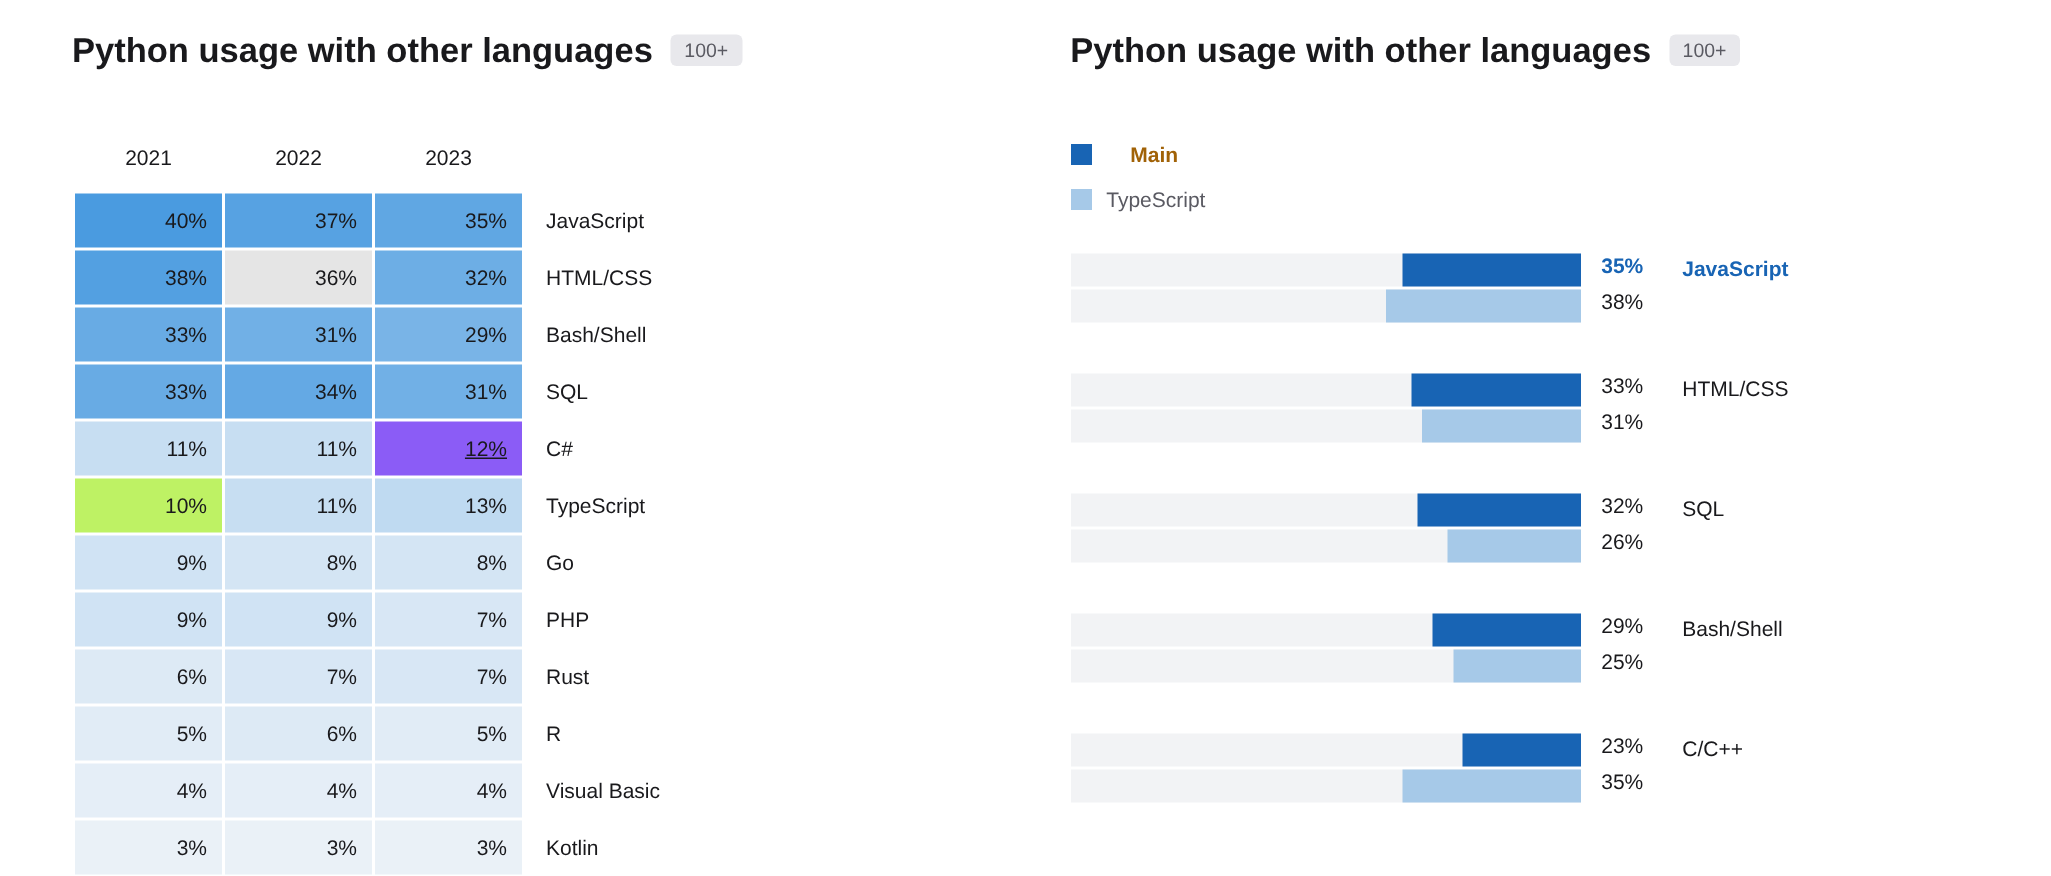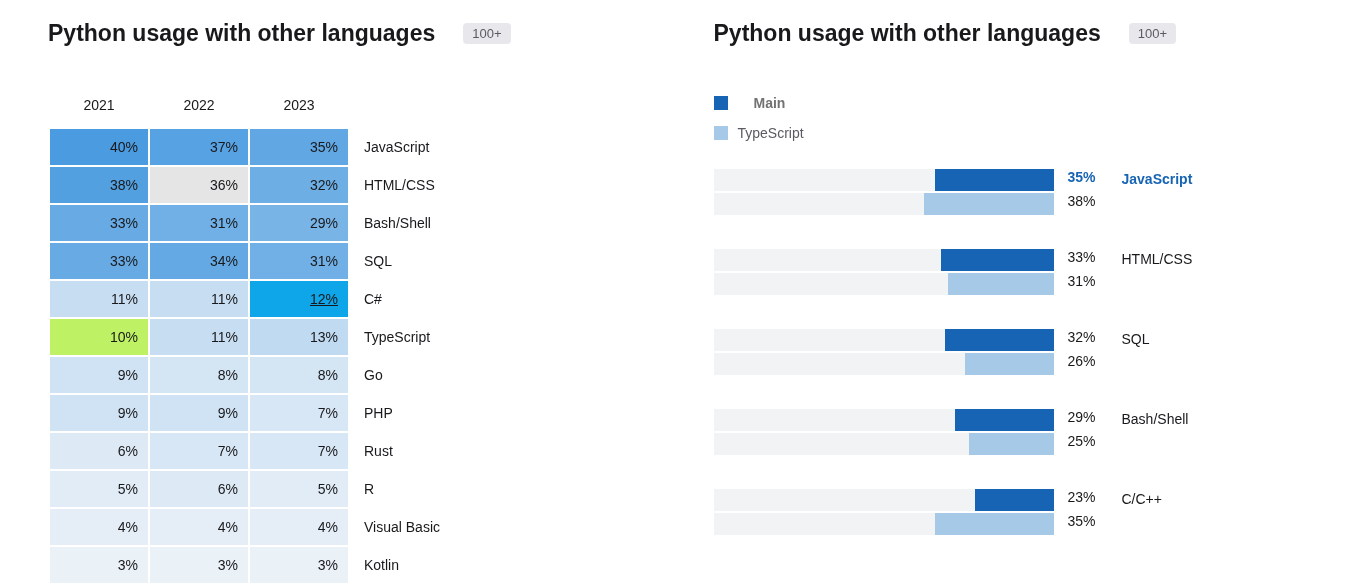--- a/index.html
+++ b/index.html
@@ -13,21 +13,21 @@
     .container {
       display: flex;
       gap: 60px;
     }
     .panel {
       flex: 1;
     }
     .title-row {
       display: flex;
       align-items: center;
-      gap: 28px;
+      gap: 12px;
       margin-bottom: 48px;
     }
     .title {
       font-size: 23px;
       font-weight: 600;
       color: #19191c;
     }
     .badge {
       background: #e8e8ec;
       color: #5a5a62;
@@ -87,21 +87,21 @@
       gap: 10px;
       margin-bottom: 14px;
       font-size: 14px;
     }
     .legend-swatch {
       width: 14px;
       height: 14px;
     }
     .legend-main .legend-swatch { background: #1864b4; }
     .legend-secondary .legend-swatch { background: #a6c9e8; }
-    .legend-main .legend-label { color: #737373; font-weight: 700; padding-left: 16px; }
+    .legend-main .legend-label { color: #a16207; font-weight: 700; padding-left: 16px; }
     .legend-secondary .legend-label { color: #5a5a62; }
 
     .bars-region {
       display: flex;
       flex-direction: column;
       gap: 32px;
     }
     .bar-group {
       display: flex;
       align-items: flex-start;
@@ -193,21 +193,21 @@
         </div>
         <div class="hm-row">
           <div class="hm-cell" style="background: rgb(104, 171, 228);">33%</div>
           <div class="hm-cell" style="background: rgb(100, 169, 228);">34%</div>
           <div class="hm-cell" style="background: rgb(113, 176, 230);">31%</div>
           <div class="hm-label">SQL</div>
         </div>
         <div class="hm-row">
           <div class="hm-cell" style="background: rgb(199, 222, 242);">11%</div>
           <div class="hm-cell" style="background: rgb(199, 222, 242);">11%</div>
-          <div class="hm-cell" style="background: #0ea5e9; text-decoration: underline;">12%</div>
+          <div class="hm-cell" style="background: #8b5cf6; text-decoration: underline;">12%</div>
           <div class="hm-label">C#</div>
         </div>
         <div class="hm-row">
           <div class="hm-cell" style="background: #bef264;">10%</div>
           <div class="hm-cell" style="background: rgb(199, 222, 242);">11%</div>
           <div class="hm-cell" style="background: rgb(191, 218, 241);">13%</div>
           <div class="hm-label">TypeScript</div>
         </div>
         <div class="hm-row">
           <div class="hm-cell" style="background: rgb(208, 227, 244);">9%</div>

